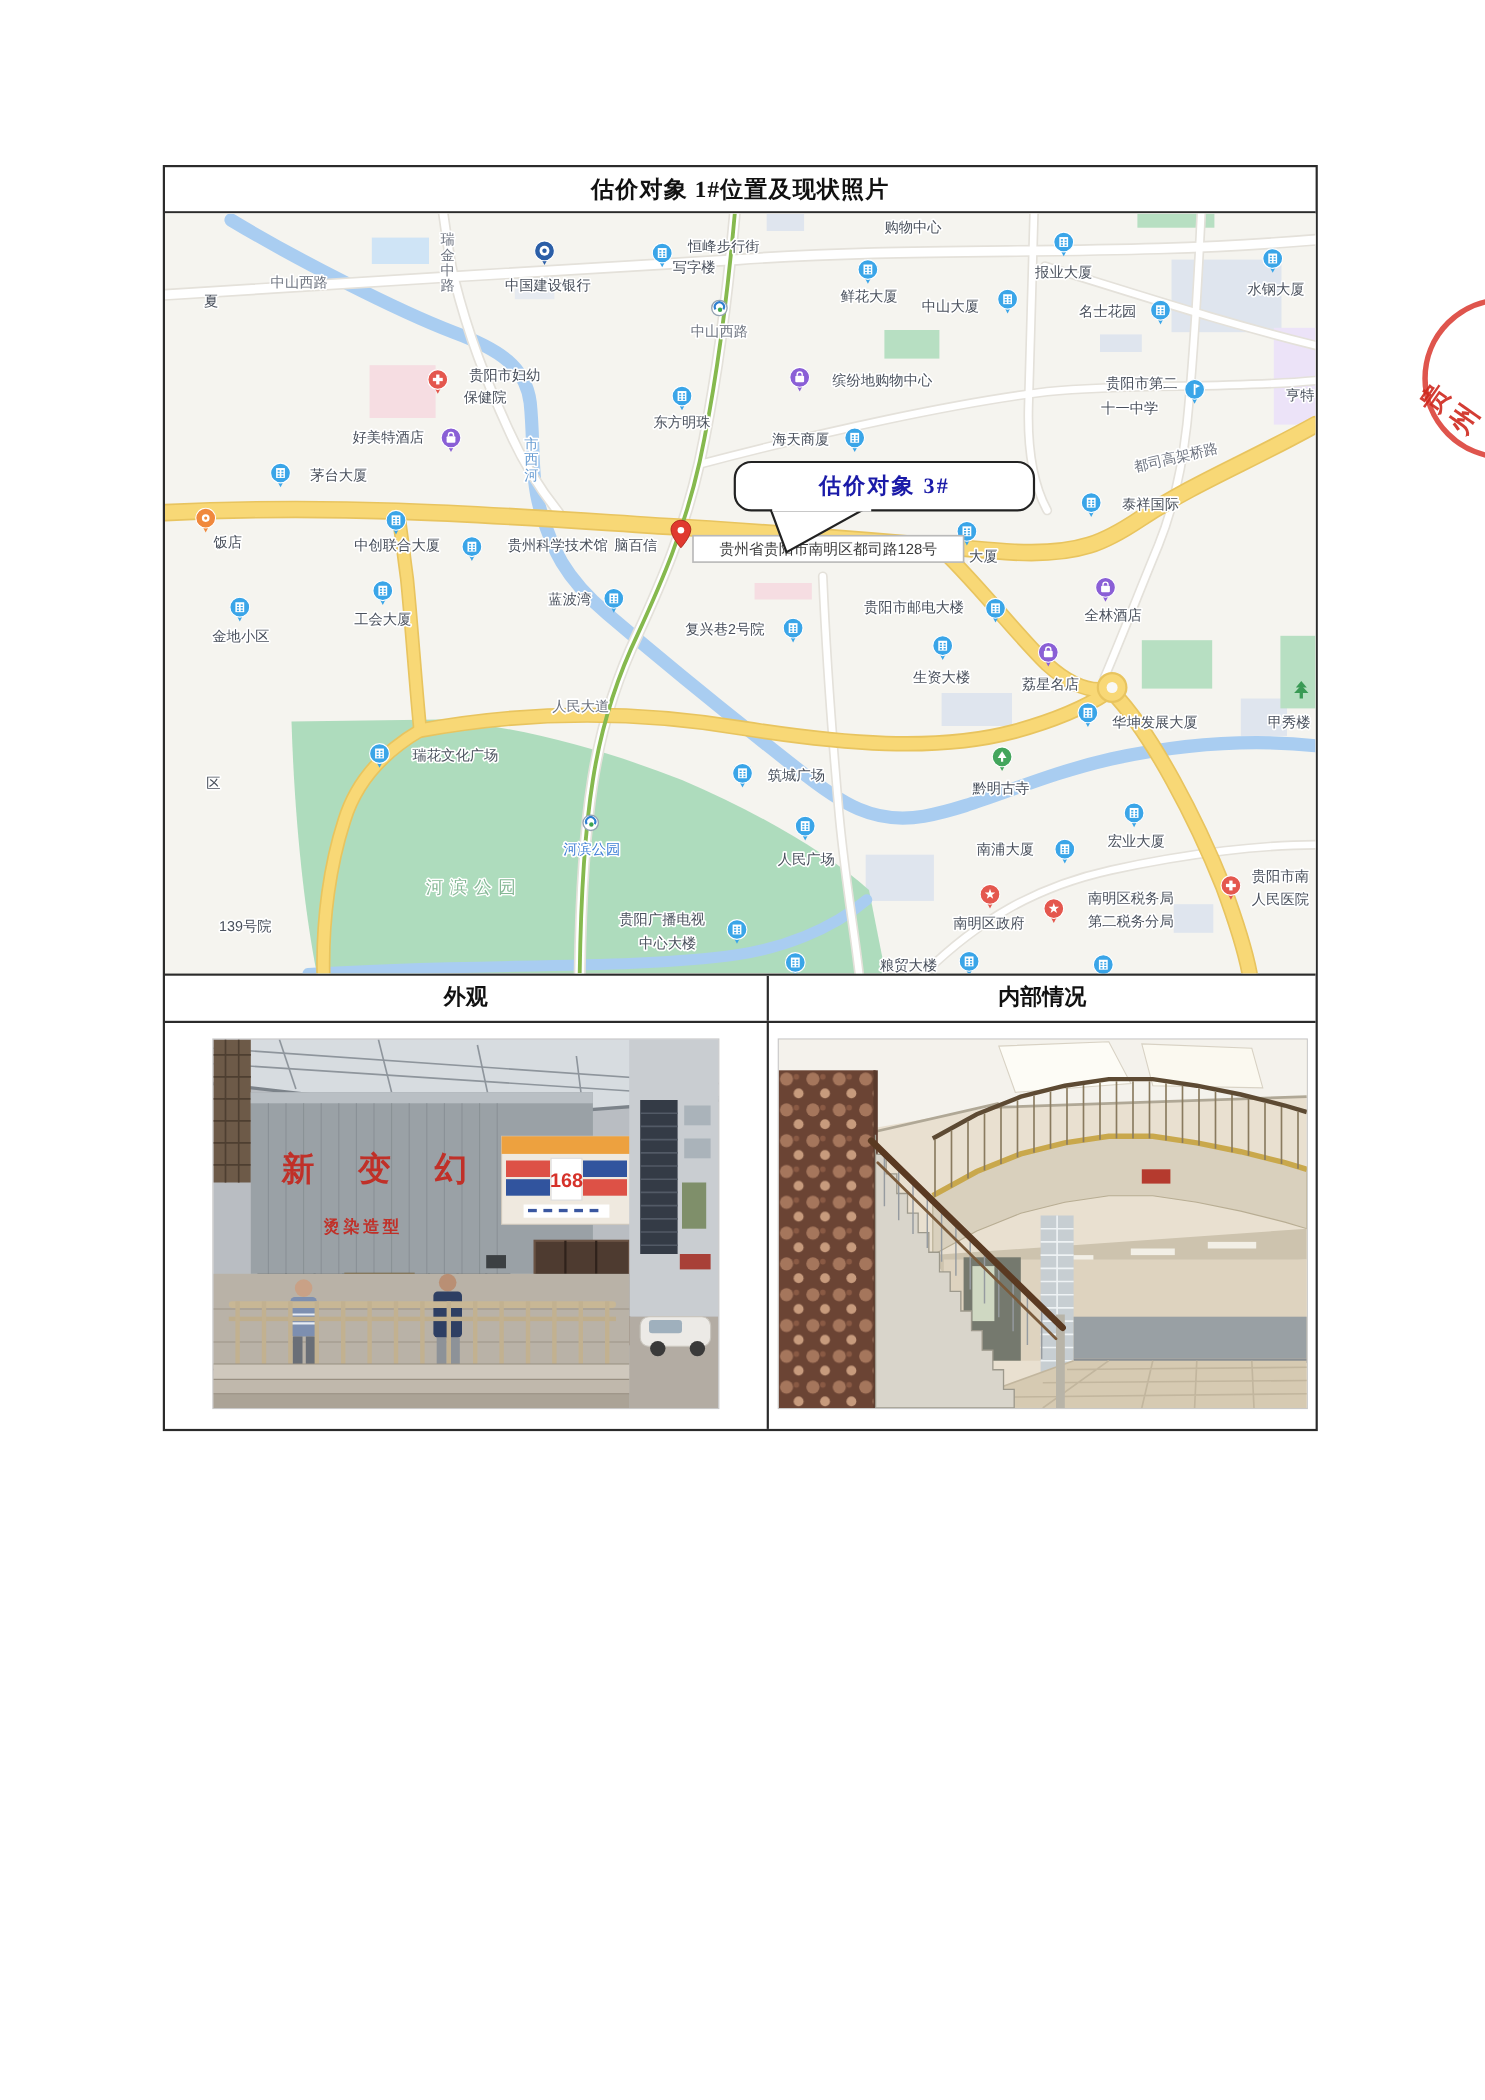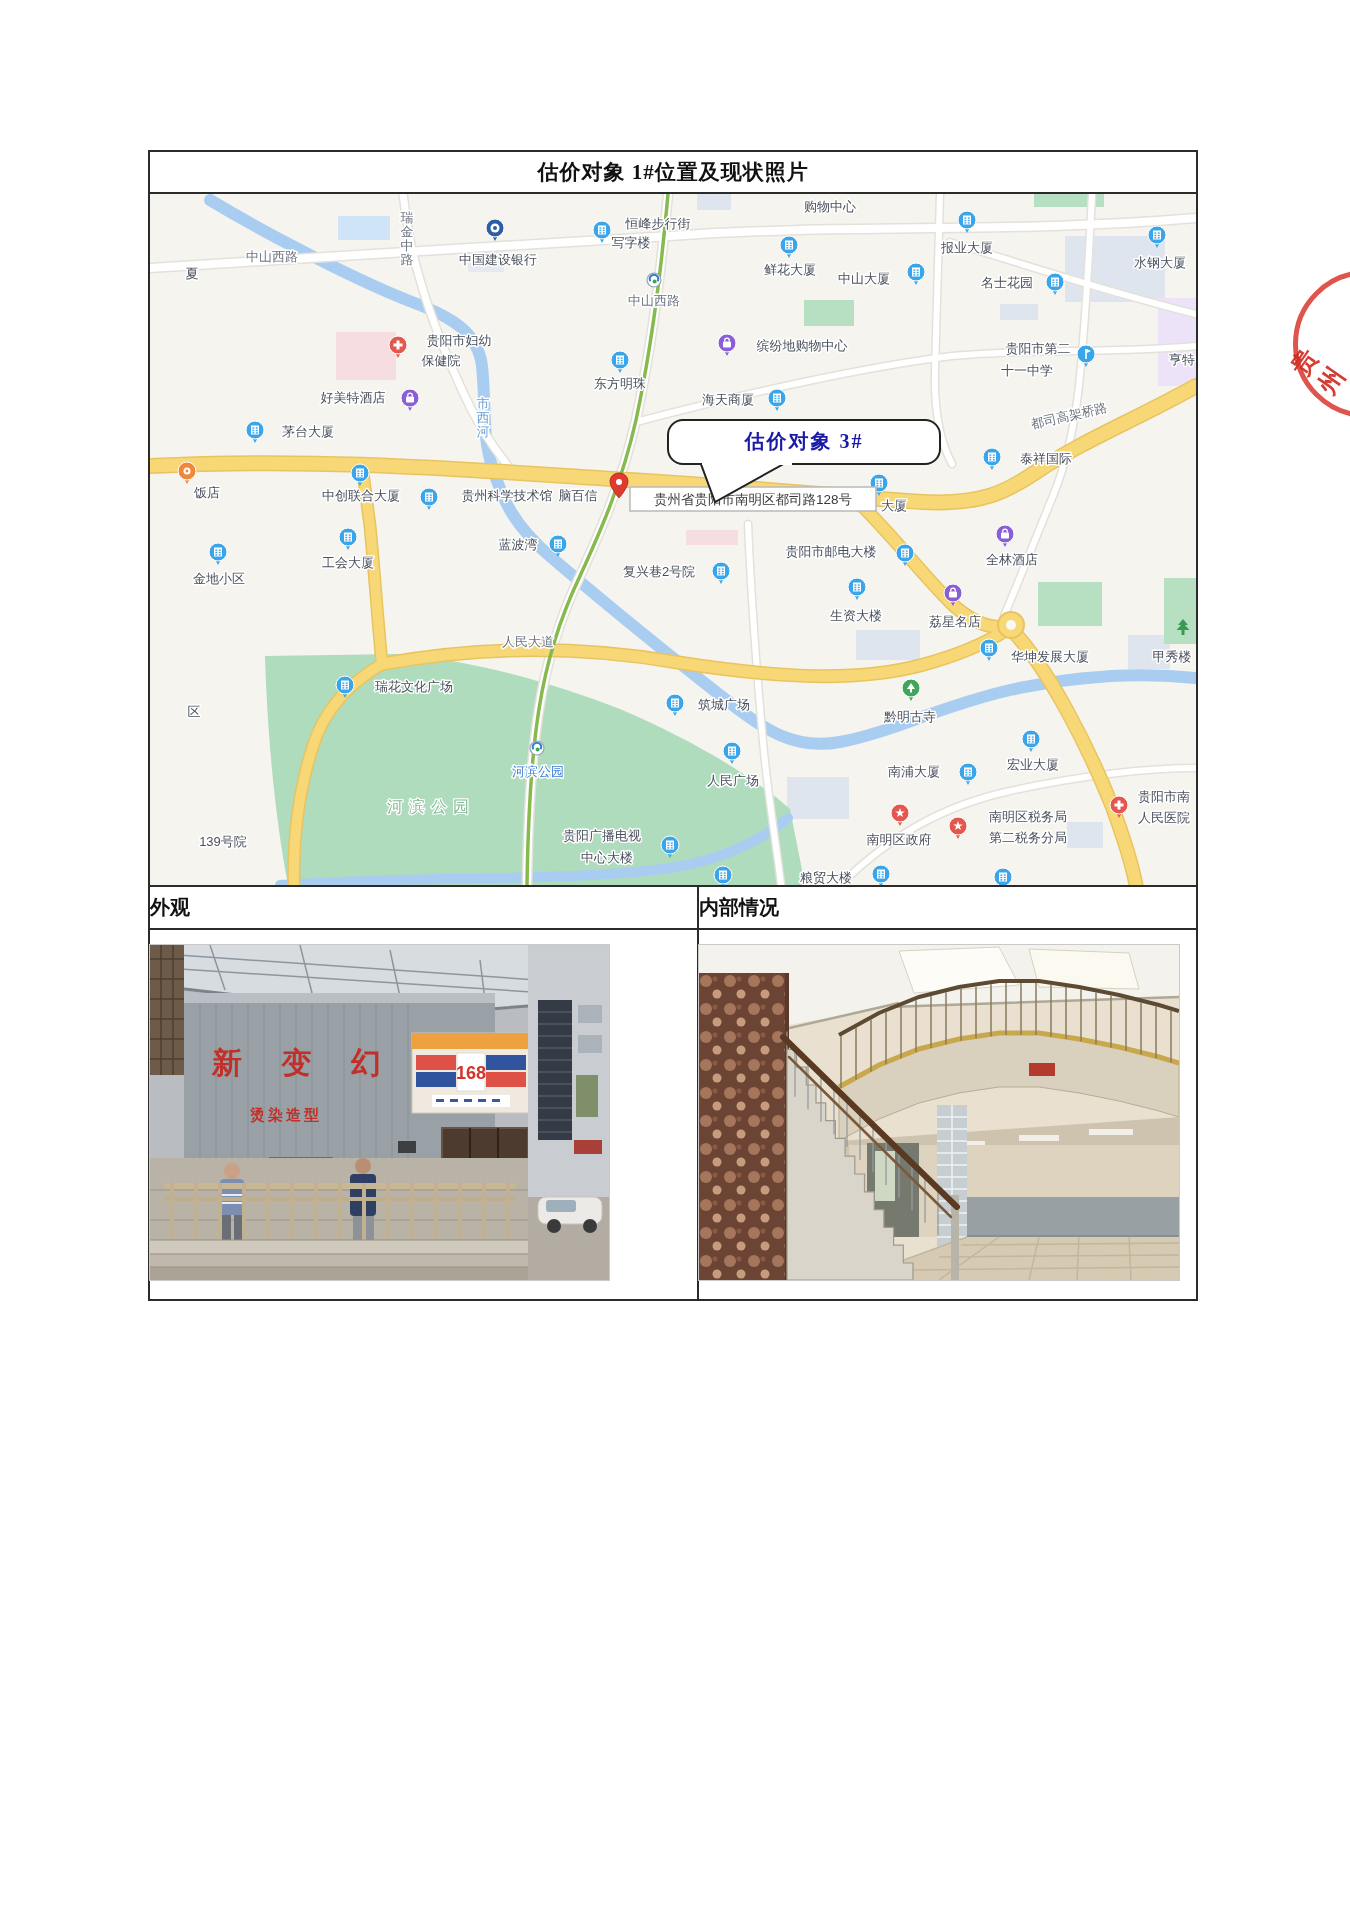--- a/index.html
+++ b/index.html
@@ -5,25 +5,25 @@
   html,body{margin:0;padding:0}
   body{width:1350px;height:1909px;background:#ffffff;position:relative;
        font-family:"Liberation Serif",serif;overflow:hidden}
   .doc-table{position:absolute;left:148px;top:150px;width:1050px;
              border:2px solid #2b2b2b;box-sizing:border-box;background:#fff}
   .title-row{height:40px;line-height:40px;text-align:center;font-weight:bold;
              font-size:21px;color:#111;border-bottom:2px solid #2b2b2b;letter-spacing:1px}
   .map-row{height:691px;border-bottom:2px solid #2b2b2b;position:relative;
            overflow:hidden;background:#f5f4ef}
   .split-head{display:flex;border-bottom:2px solid #2b2b2b;height:41px}
-  .split-head .cell{line-height:41px;text-align:left;font-weight:bold;font-size:20px;color:#111}
+  .split-head .cell{line-height:41px;text-align:center;font-weight:bold;font-size:20px;color:#111}
   .cell-l{width:549px;border-right:2px solid #2b2b2b;box-sizing:border-box}
   .cell-r{flex:1}
   .photo-row{display:flex;height:369px}
-  .photo-row .pcell{display:flex;align-items:flex-start;}
+  .photo-row .pcell{display:flex;align-items:flex-start;justify-content:center}
   .photo-frame{margin-top:15px;background:#ddd;box-shadow:0 0 0 1px #c9c9c9}
   
   svg text{font-family:"Liberation Sans","DejaVu Sans",sans-serif}
   .lbl{font-size:13px;fill:#49505c;paint-order:stroke;stroke:#ffffff;stroke-width:3px;
        stroke-linejoin:round;text-anchor:middle;font-weight:500}
   .road{fill:#6e7480}
   .river{fill:#6b9fd4}
   .park{font-size:16px;letter-spacing:6px;fill:#85b895;stroke-width:2.5px}
   .station{fill:#3f7fd6}
   .tooltip-text{font-size:13.5px;fill:#3a3a3a;text-anchor:middle;font-weight:500}

